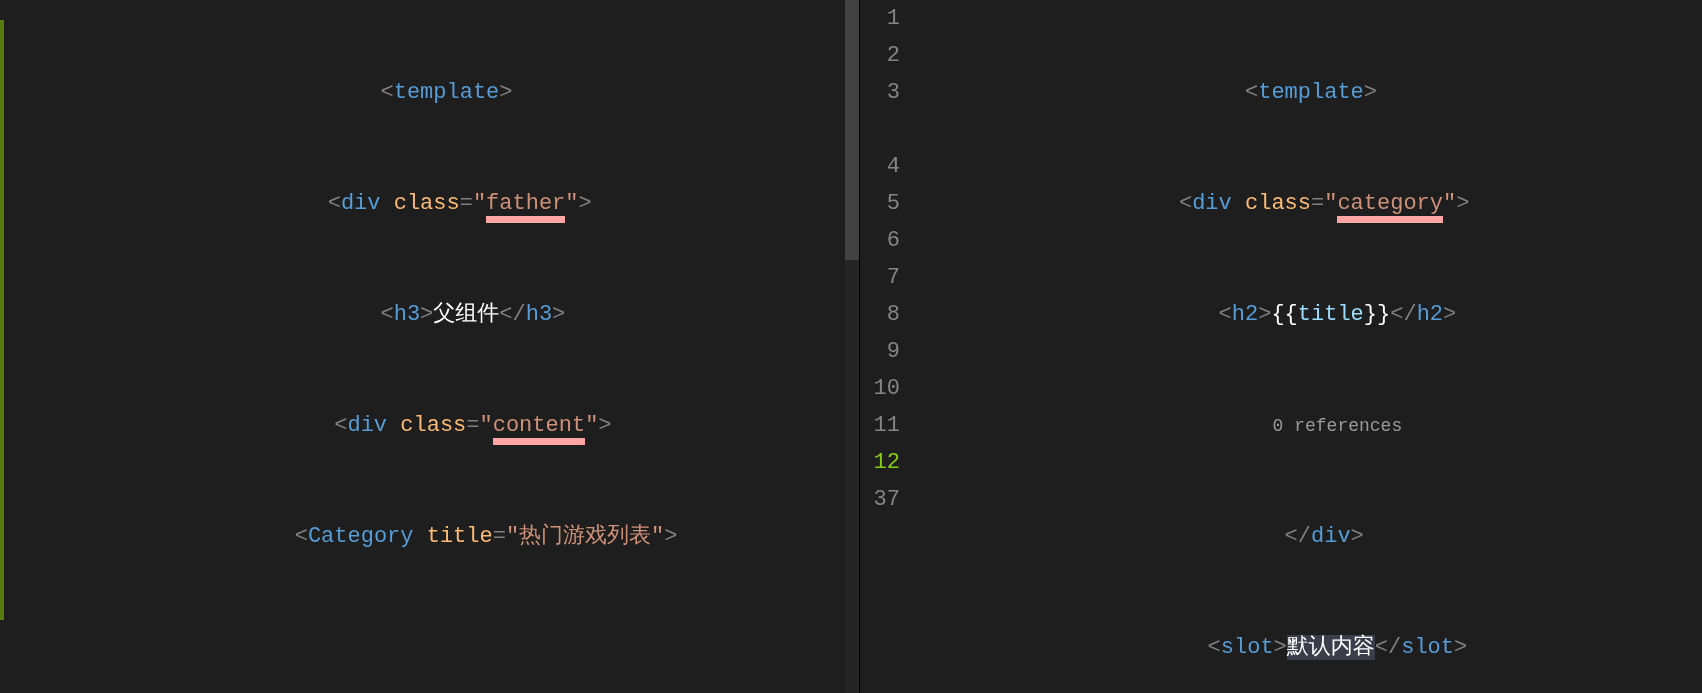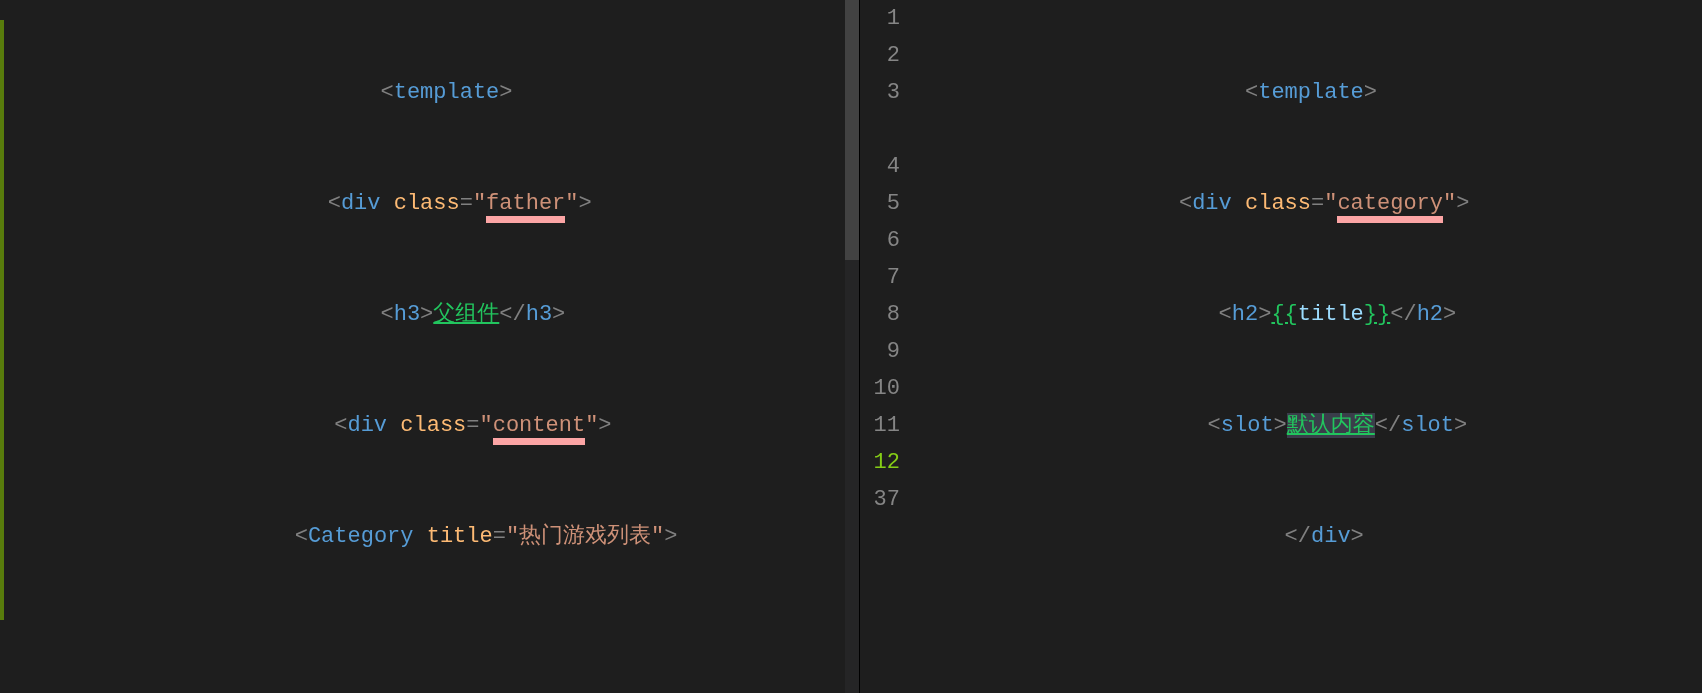--- a/index.html
+++ b/index.html
@@ -110,21 +110,21 @@
   font-size: 18px;
 }
 .underline {
   border-bottom: 7px solid #fca5a5;
 }
 
 .pnc { color: #808080; }
 .tag { color: #569cd6; }
 .attr { color: #fdba74; }
 .str { color: #ce9178; }
-.txt { color: #22c55e; text-decoration: underline; }
+.txt { color: #ffffff; }
 .expr{ color: #9cdcfe; }
 .minimap {
   position: absolute;
   right: 0;
   top: 0;
   bottom: 0;
   width: 14px;
   background: #252526;
 }
 .minimap .slider {
@@ -218,22 +218,23 @@
         <div class="ln">9</div>
         <div class="ln">10</div>
         <div class="ln">11</div>
         <div class="ln ln-active">12</div>
         <div class="ln">37</div>
       </div>
       <div class="code">
         <div class="line"><span class="pnc">&lt;</span><span class="tag">template</span><span class="pnc">&gt;</span></div>
         <div class="line"><span class="pnc">  &lt;</span><span class="tag">div</span><span> </span><span class="attr">class</span><span class="pnc">=</span><span class="str">"</span><span class="str underline">category</span><span class="str">"</span><span class="pnc">&gt;</span></div>
         <div class="line"><span class="pnc">    &lt;</span><span class="tag">h2</span><span class="pnc">&gt;</span><span class="txt">{{</span><span class="expr">title</span><span class="txt">}}</span><span class="pnc">&lt;/</span><span class="tag">h2</span><span class="pnc">&gt;</span></div>
+        <div class="line">    <span class="codelens">0 references</span></div>
+        <div class="line"><span class="pnc">  &lt;/</span><span class="tag">div</span><span class="pnc">&gt;</span></div>
         <div class="line"><span class="pnc">    &lt;</span><span class="tag">slot</span><span class="pnc">&gt;</span><span class="txt" style="background:#3a3d4a;">默认内容</span><span class="pnc">&lt;/</span><span class="tag">slot</span><span class="pnc">&gt;</span></div>
-        <div class="line"><span class="pnc">  &lt;/</span><span class="tag">div</span><span class="pnc">&gt;</span></div>
         
         
         
         
         
         
         
         
       </div>
     </div>

